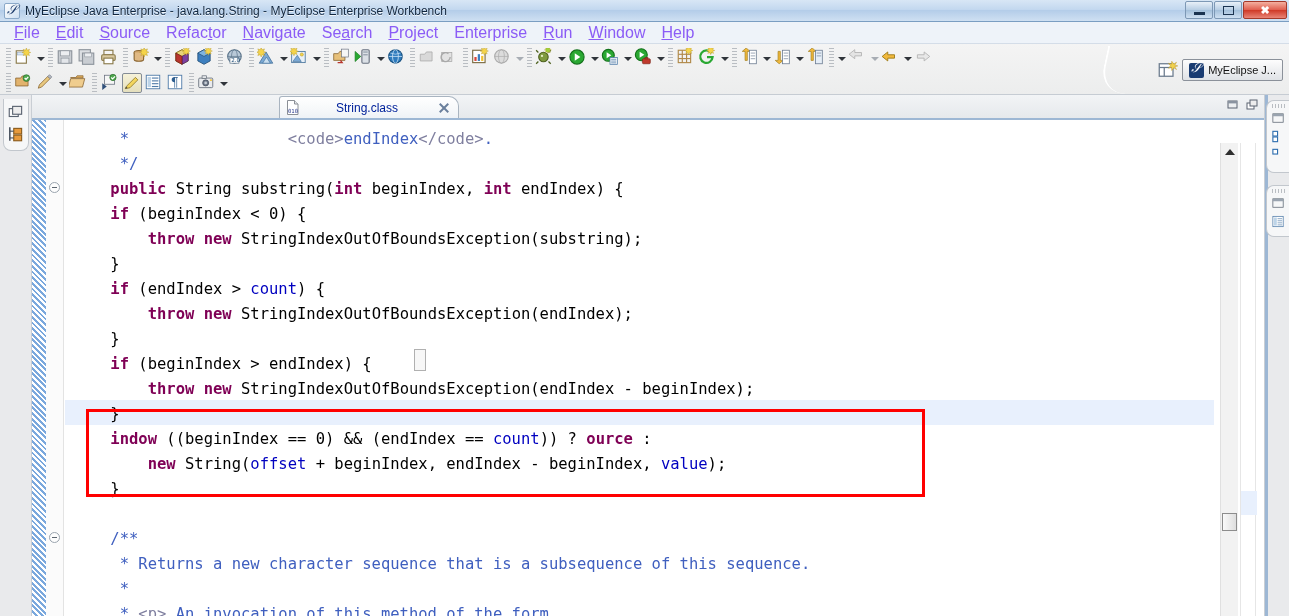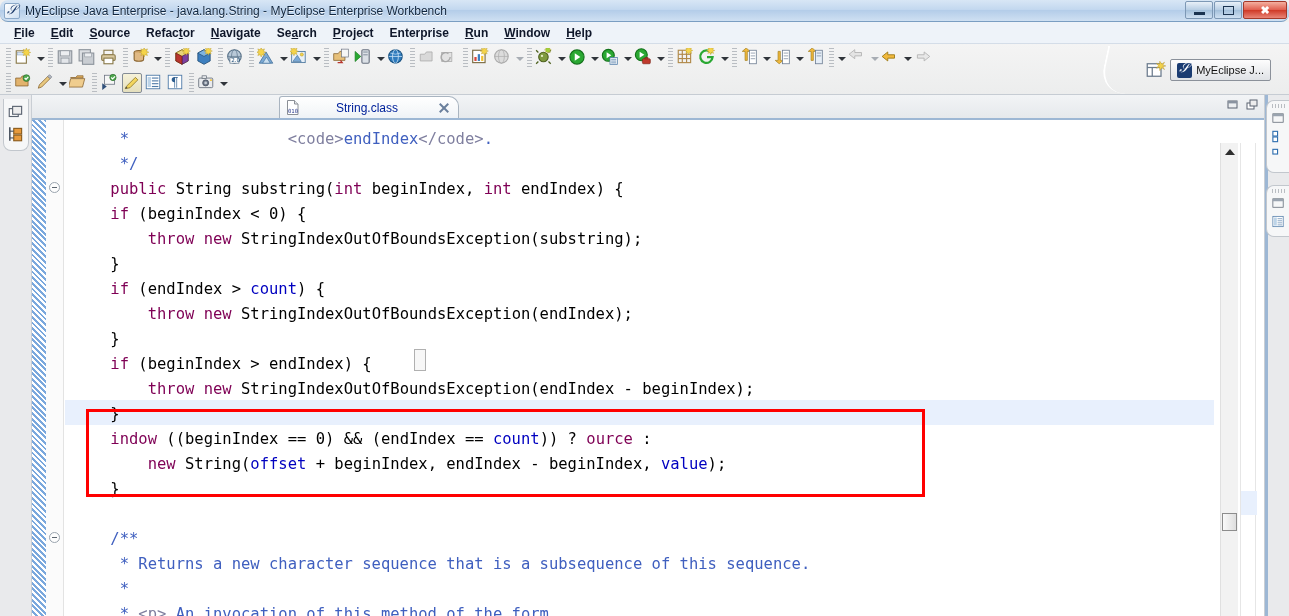--- a/index.html
+++ b/index.html
@@ -8,21 +8,21 @@
     overflow: hidden;
     font-family: "Liberation Sans", sans-serif;
     background: #f0f0f0;
   }
 
   
   #titlebar {
     position: absolute; left: 0; top: 0; width: 1289px; height: 22px;
     background: linear-gradient(to bottom, #d8e6f5 0%, #c3d8ef 45%, #b4cde9 50%, #cfe0f2 100%);
     border-bottom: 1px solid #7a9ec2;
-    display: flex; align-items: center; border-radius: 8px;
+    display: flex; align-items: center;
   }
   #titlebar .tb-icon {
     width: 16px; height: 16px; margin-left: 4px; margin-right: 5px;
     background: linear-gradient(135deg,#ffffff,#cfe0f2);
     border: 1px solid #8ba9c9; border-radius: 2px;
     position: relative; flex: none;
   }
   #titlebar .tb-icon::after {
     content: "\1D4AE"; position: absolute; left: 2px; top: -2px;
     font-family: "DejaVu Serif", serif; font-size: 13px; font-style: italic;
@@ -48,23 +48,22 @@
   .winbtn .glyph-min { display:block; width:11px; height:3px; background:#1b3350; margin-top:6px; }
   .winbtn .glyph-max { display:block; width:11px; height:9px; border:1.5px solid #1b3350; }
 
   
   #menubar {
     position: absolute; left: 0; top: 22px; width: 1289px; height: 22px;
     background: #eef3f9; border-bottom: 1px solid #d4dde8;
     display: flex; align-items: center; padding-left: 6px;
   }
   .menuitem {
-    font-size: 12px; color: #0f172a; padding: 2px 8px; cursor: default;
+    font-size: 16px; color: #8b5cf6; padding: 2px 8px; cursor: default;
     white-space: nowrap;
-    font-weight: bold;
   }
   .menuitem u { text-decoration: underline; }
 
   
   #toolbar {
     position: absolute; left: 0; top: 44px; width: 1289px; height: 51px;
     background: linear-gradient(to bottom,#f4f4f4,#eceded);
     border-bottom: 1px solid #c6ccd3;
   }
   .tbrow { position: absolute; left: 0; height: 25px; display: flex; align-items: center; }
@@ -90,21 +89,21 @@
   }
   .tarrow.dim::after { border-top-color: #a8adb4; }
   .ticon.pressed {
     border: 1px solid #848c96; border-radius: 2px;
     background: linear-gradient(to bottom,#f6f2d9,#e4dfbd);
   }
 
   
   #perspbar {
     position: absolute; right: 0; top: 46px; height: 48px; width: 160px;
-    display: flex; align-items: center; justify-content: flex-end; padding-right: 18px;
+    display: flex; align-items: center; justify-content: flex-end; padding-right: 6px;
   }
   #perspbar::before {
     content: ""; position: absolute; left: -26px; top: 0; width: 40px; height: 48px;
     border-left: 2px solid #ffffff; border-radius: 0 0 0 28px;
     transform: skewX(-12deg);
   }
   .persp-open { width: 20px; height: 20px; margin-right: 4px; cursor: pointer; }
   .persp-btn {
     display: flex; align-items: center; gap: 4px; height: 22px; padding: 0 6px;
     border: 1px solid #8b919a; border-radius: 2px;
@@ -204,21 +203,21 @@
   }
   .curline {
     position: absolute; left: 0; right: 0; height: 22px; background: #e8f0fd;
   }
   pre.code {
     position: absolute; left: 0; top: 0;
     font-family: "DejaVu Sans Mono", monospace;
     font-size: 15.5px; line-height: 25px;
     color: #000000; white-space: pre; margin: 0;
   }
-  .k  { color: #7f0055; font-weight: normal; }    
+  .k  { color: #7f0055; font-weight: bold; }    
   .fl { color: #0000c0; }                        
   .jd { color: #3f5fbf; }                        
   .jt { color: #7f7f9f; }
 
   .bracketbox {
     position: absolute; border: 1px solid #b0b0b0; background: rgba(0,0,0,0.03);
   }
 
   
   #redbox {

